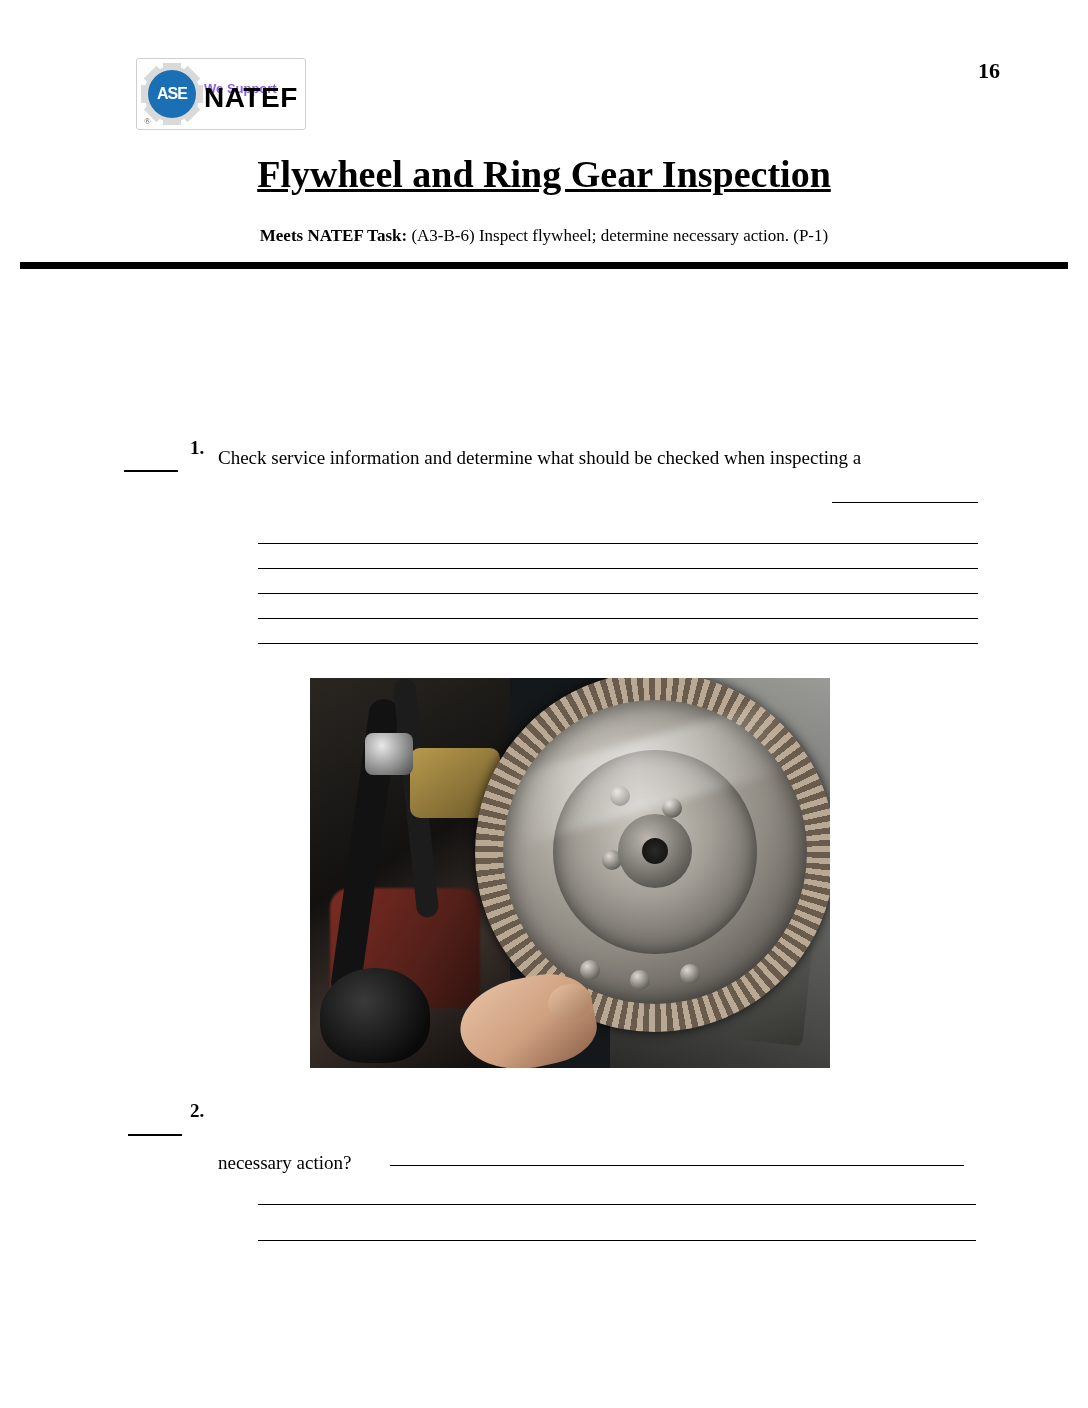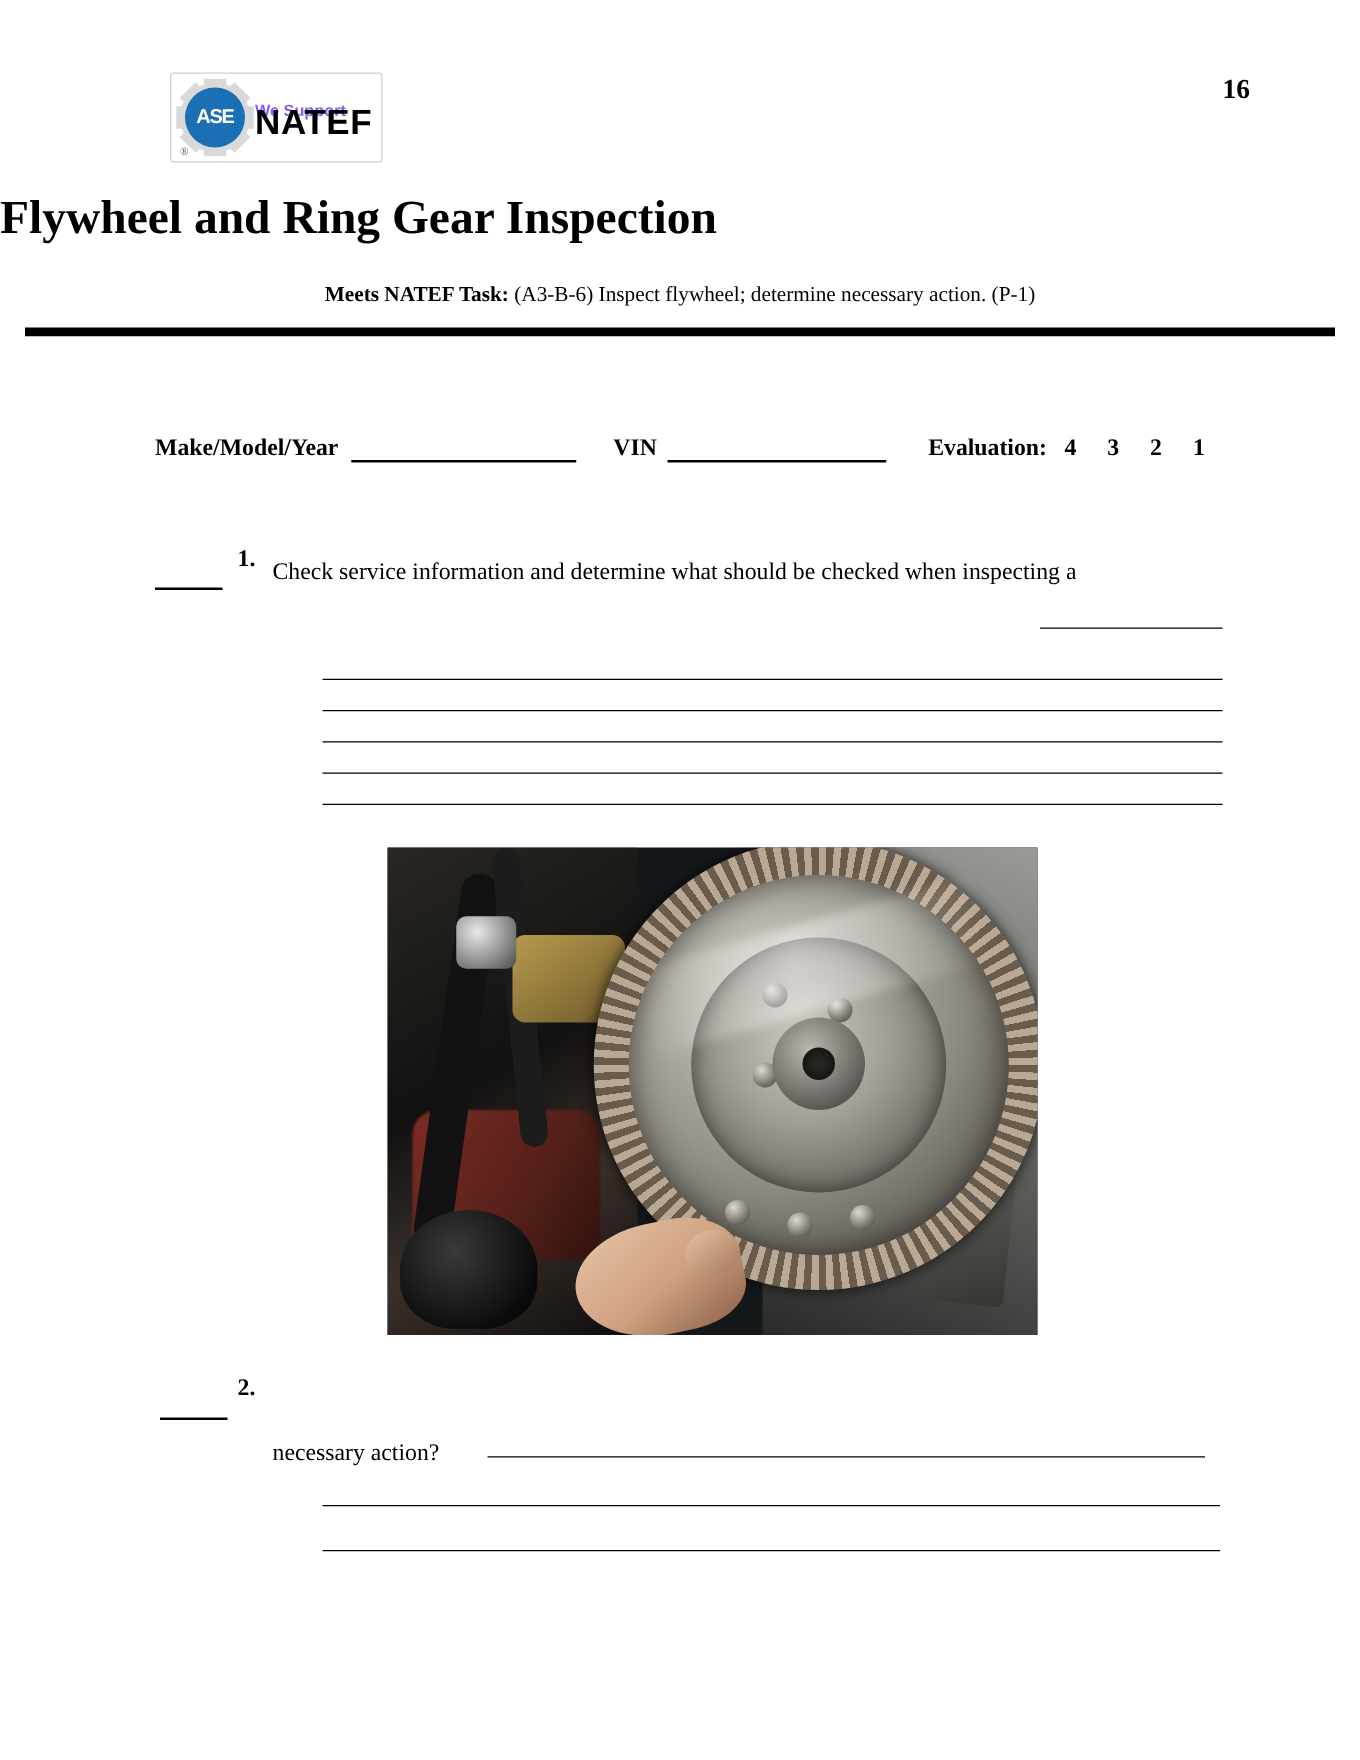--- a/index.html
+++ b/index.html
@@ -143,24 +143,25 @@
     top: 58px;
     font-size: 9px;
     color: #555;
   }
 
   .doc-title {
     position: absolute;
     top: 152px;
     left: 0;
     width: 1088px;
-    text-align: left;
+    text-align: center;
     font-size: 38px;
     font-weight: bold;
     font-family: "Liberation Serif", serif;
+    text-decoration: underline;
   }
 
   .task-line {
     position: absolute;
     top: 226px;
     left: 0;
     width: 1088px;
     text-align: center;
     font-size: 17px;
     font-family: Liberation Serif, serif;
@@ -392,28 +393,20 @@
   <div class="doc-title">Flywheel and Ring Gear Inspection</div>
 
   <div class="task-line">
     <span class="bold">Meets NATEF Task:</span>
     <span>(A3-B-6)  Inspect flywheel; determine necessary action.  (P-1)</span>
   </div>
 
   <div class="rule"></div>
 
 
-  <div class="info-row row2">
-    <span class="field-label">Make/Model/Year</span>
-    <span class="blank" style="width:180px;margin-left:10px;"></span>
-    <span class="field-label" style="margin-left:30px;">VIN</span>
-    <span class="blank" style="width:175px;margin-left:8px;"></span>
-    <span class="field-label" style="margin-left:34px;">Evaluation:</span>
-    <span class="eval-nums" style="margin-left:14px;">4   3   2   1</span>
-  </div>
 
   <div class="q-score-blank" style="left:124px; top:450px;"></div>
   <div class="q-num" style="left:190px; top:437px;">1.</div>
   <div class="q-text nowrap" style="left:218px; top:437px;">Check service information and determine what should be checked when inspecting a</div>
 
   <div class="answer-line" style="left:832px; top:502px; width:146px;"></div>
   <div class="answer-line" style="left:258px; top:543px; width:720px;"></div>
   <div class="answer-line" style="left:258px; top:568px; width:720px;"></div>
   <div class="answer-line" style="left:258px; top:593px; width:720px;"></div>
   <div class="answer-line" style="left:258px; top:618px; width:720px;"></div>

